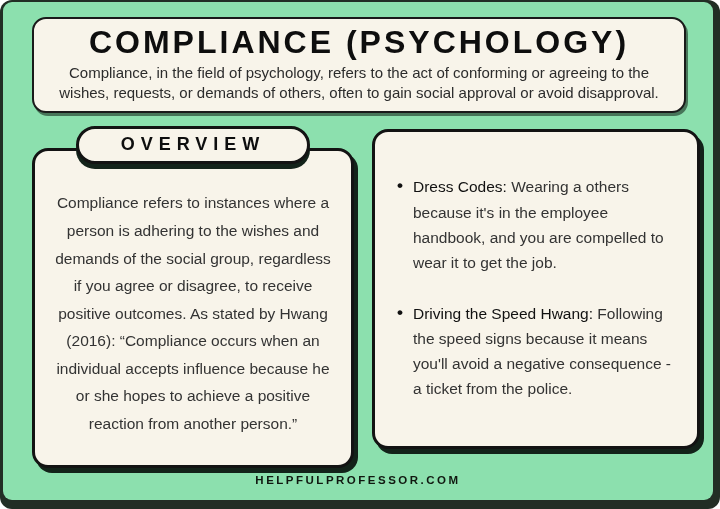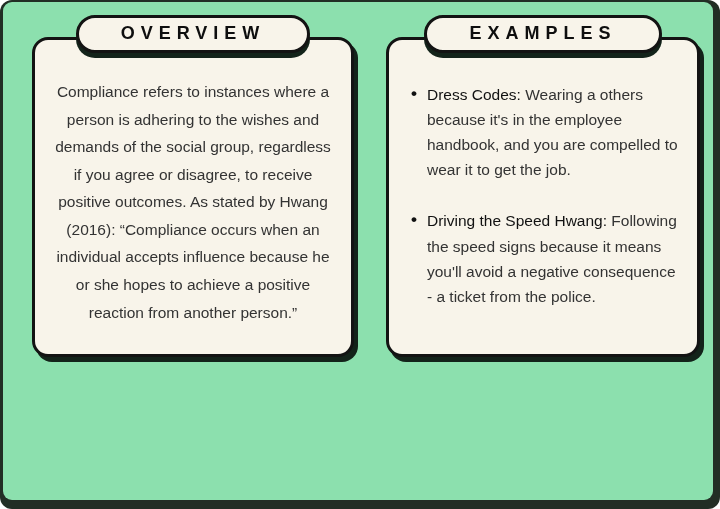--- a/index.html
+++ b/index.html
@@ -46,21 +46,21 @@
     margin-top: 2px;
     font-size: 15px;
     line-height: 1.32;
     color: #2c2c2c;
     font-weight: 500;
   }
 
   
   .columns {
     display: flex;
-    gap: 32px;
+    gap: 18px;
     padding: 13px 13px 0 29px;
     align-items: center;
     flex: 0 0 auto;
   }
   .col { position: relative; }
   .col-left  { width: 322px; flex: 0 0 322px; }
   .col-right { flex: 1 1 auto; }
 
   .pill {
     position: relative;
@@ -133,47 +133,51 @@
     color: #101810;
   }
 </style>
 </head>
 <body>
 
 <div class="frame">
   <div class="dark-border"></div>
   <div class="canvas">
 
+    <div class="title-card">
+      <h1>COMPLIANCE (PSYCHOLOGY)</h1>
+      <p>Compliance, in the field of psychology, refers to the act of conforming or agreeing to the wishes, requests, or demands of others, often to gain social approval or avoid disapproval.</p>
+    </div>
 
     <div class="columns">
 
       <div class="col col-left">
         <div class="pill">
           <span>OVERVIEW</span>
         </div>
         <div class="card">
           <p class="overview-body">Compliance refers to instances where a person is adhering to the wishes and demands of the social group, regardless if you agree or disagree, to receive positive outcomes. As stated by Hwang (2016): “Compliance occurs when an individual accepts influence because he or she hopes to achieve a positive reaction from another person.”</p>
         </div>
       </div>
 
       <div class="col col-right">
-        <div class="pill">
-          <span>EXAMPLES</span>
-        </div>
         <div class="card">
           <ul class="examples-list">
             <li>
               <span class="bullet-dot">•</span>
               <span><span class="lead">Dress Codes:</span><span> Wearing a others because it's in the employee handbook, and you are compelled to wear it to get the job.</span></span>
             </li>
             <li>
               <span class="bullet-dot">•</span>
               <span><span class="lead">Driving the Speed Hwang:</span><span> Following the speed signs because it means you'll avoid a negative consequence - a ticket from the police.</span></span>
             </li>
           </ul>
         </div>
       </div>
 
     </div>
 
+    <div class="footer">
+      <span>HELPFULPROFESSOR.COM</span>
+    </div>
 
   </div>
 </div>
 
 </body></html>

